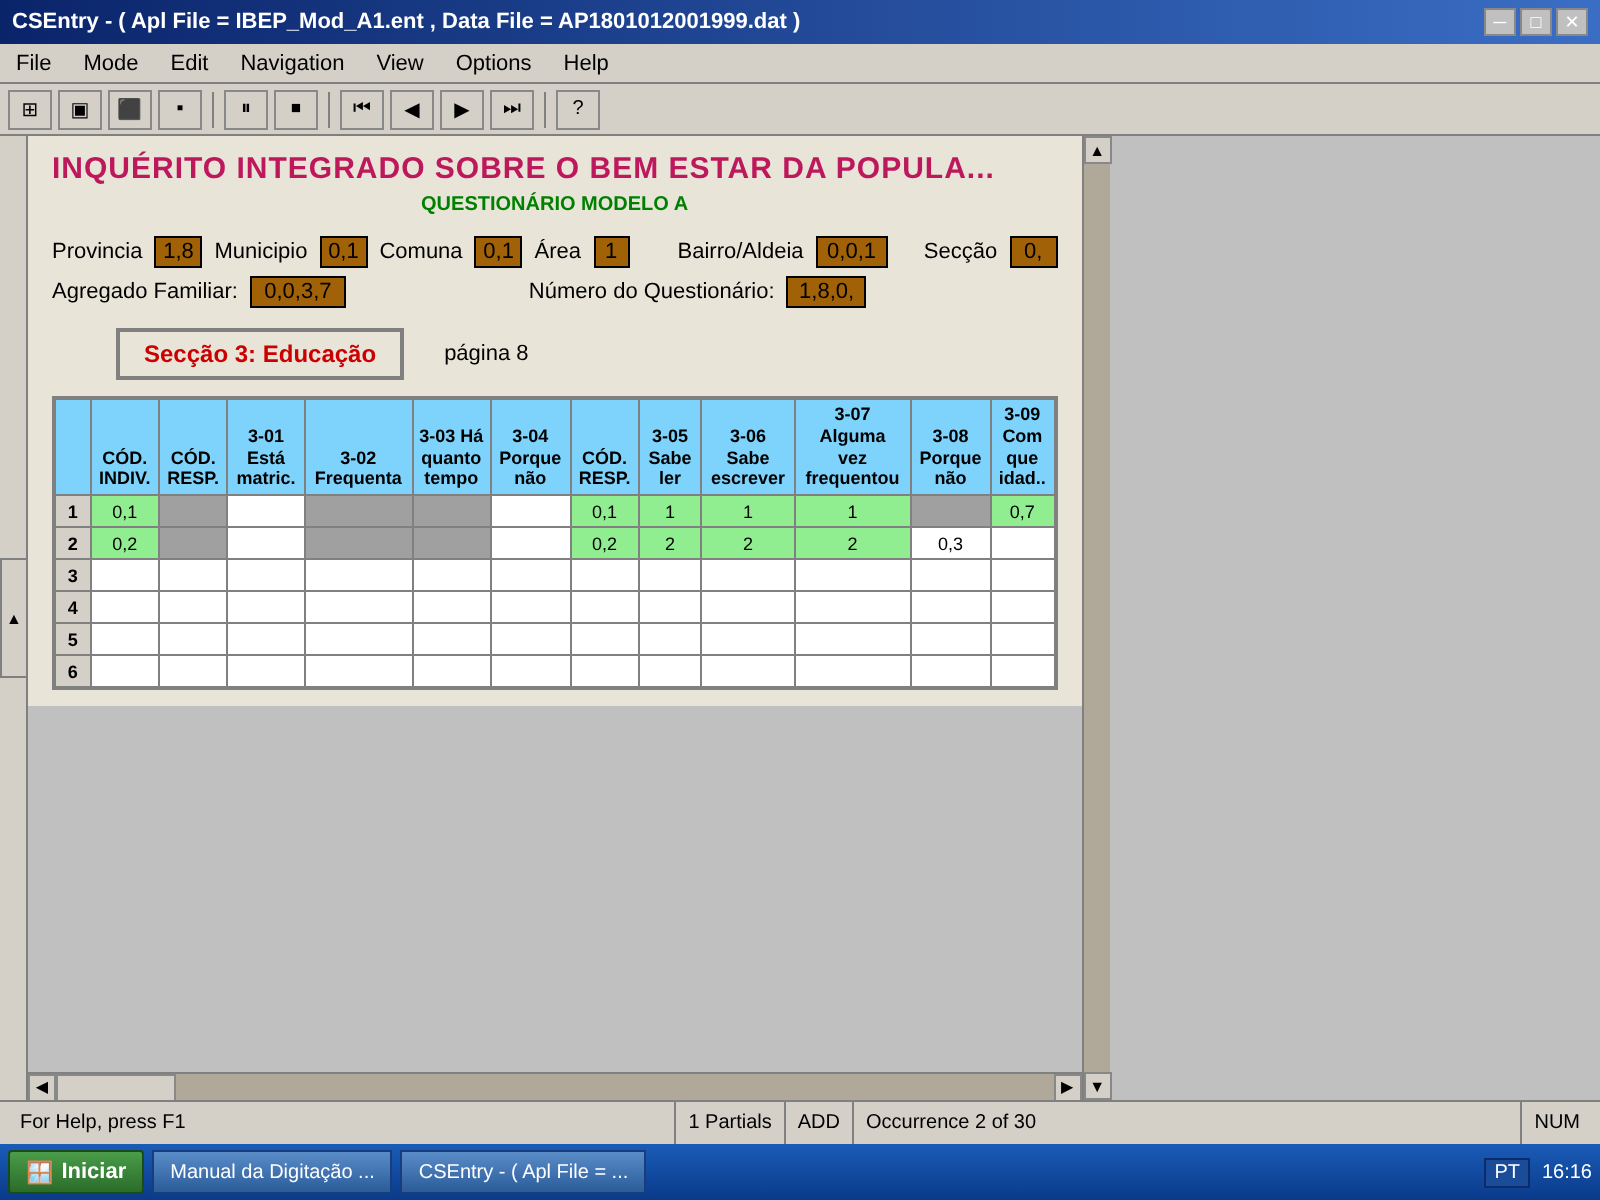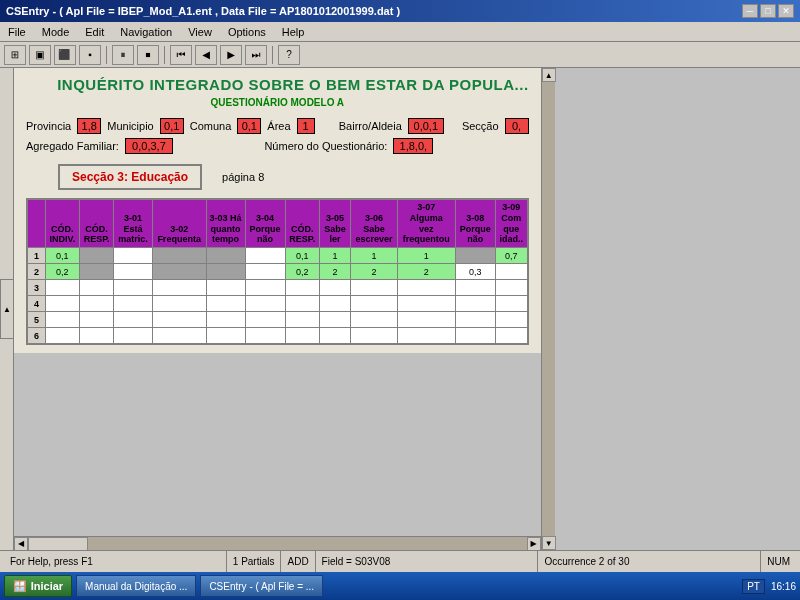--- a/index.html
+++ b/index.html
@@ -100,24 +100,24 @@
     }
     .scroll-track { flex: 1; background: #b0a898; }
 
     
     .form-content {
       padding: 8px 12px;
       background: #e8e4d8;
     }
 
     .form-title {
-      text-align: right;
+      text-align: left;
       font-size: 15px;
       font-weight: bold;
-      color: #15803d;
+      color: #be185d;
       margin-bottom: 4px;
       letter-spacing: 0.5px;
     }
     .form-subtitle {
       text-align: center;
       font-size: 10px;
       font-weight: bold;
       color: #008000;
       margin-bottom: 10px;
     }
@@ -133,21 +133,21 @@
     .field-label { font-weight: normal; }
     .field-input {
       border: 1px solid #000;
       background: white;
       padding: 1px 3px;
       font-size: 11px;
       min-width: 24px;
       text-align: center;
     }
     .field-input.green-bg {
-      background: #ef4444;
+      background: #a16207;
     }
 
     .header-fields-row2 {
       display: flex;
       align-items: center;
       gap: 6px;
       margin-bottom: 10px;
       font-size: 11px;
     }
 
@@ -175,21 +175,21 @@
     .data-table-wrapper {
       overflow: hidden;
       border: 1px solid #808080;
     }
     .data-table {
       border-collapse: collapse;
       font-size: 9px;
       width: 100%;
     }
     .data-table th {
-      background: #a21caf;
+      background: #7dd3fc;
       border: 1px solid #808080;
       padding: 2px 2px;
       text-align: center;
       font-weight: bold;
       vertical-align: bottom;
       line-height: 1.2;
     }
     .data-table td {
       border: 1px solid #808080;
       padding: 1px 2px;
@@ -541,21 +541,20 @@
       <div class="scroll-track"></div>
       <div class="scroll-btn">▼</div>
     </div>
   </div>
 </div>
 
 <div class="status-bar">
   <div class="status-segment" style="flex:1;">For Help, press F1</div>
   <div class="status-segment">1 Partials</div>
   <div class="status-segment">ADD</div>
-  <div class="status-segment" style="flex:1;">Field = S03V08</div>
   <div class="status-segment" style="flex:1;">Occurrence 2 of 30</div>
   <div class="status-segment">NUM</div>
 </div>
 
 <div class="taskbar">
   <div class="start-btn">
     <span>🪟</span>
     <span>Iniciar</span>
   </div>
   <div class="taskbar-item">Manual da Digitação ...</div>

